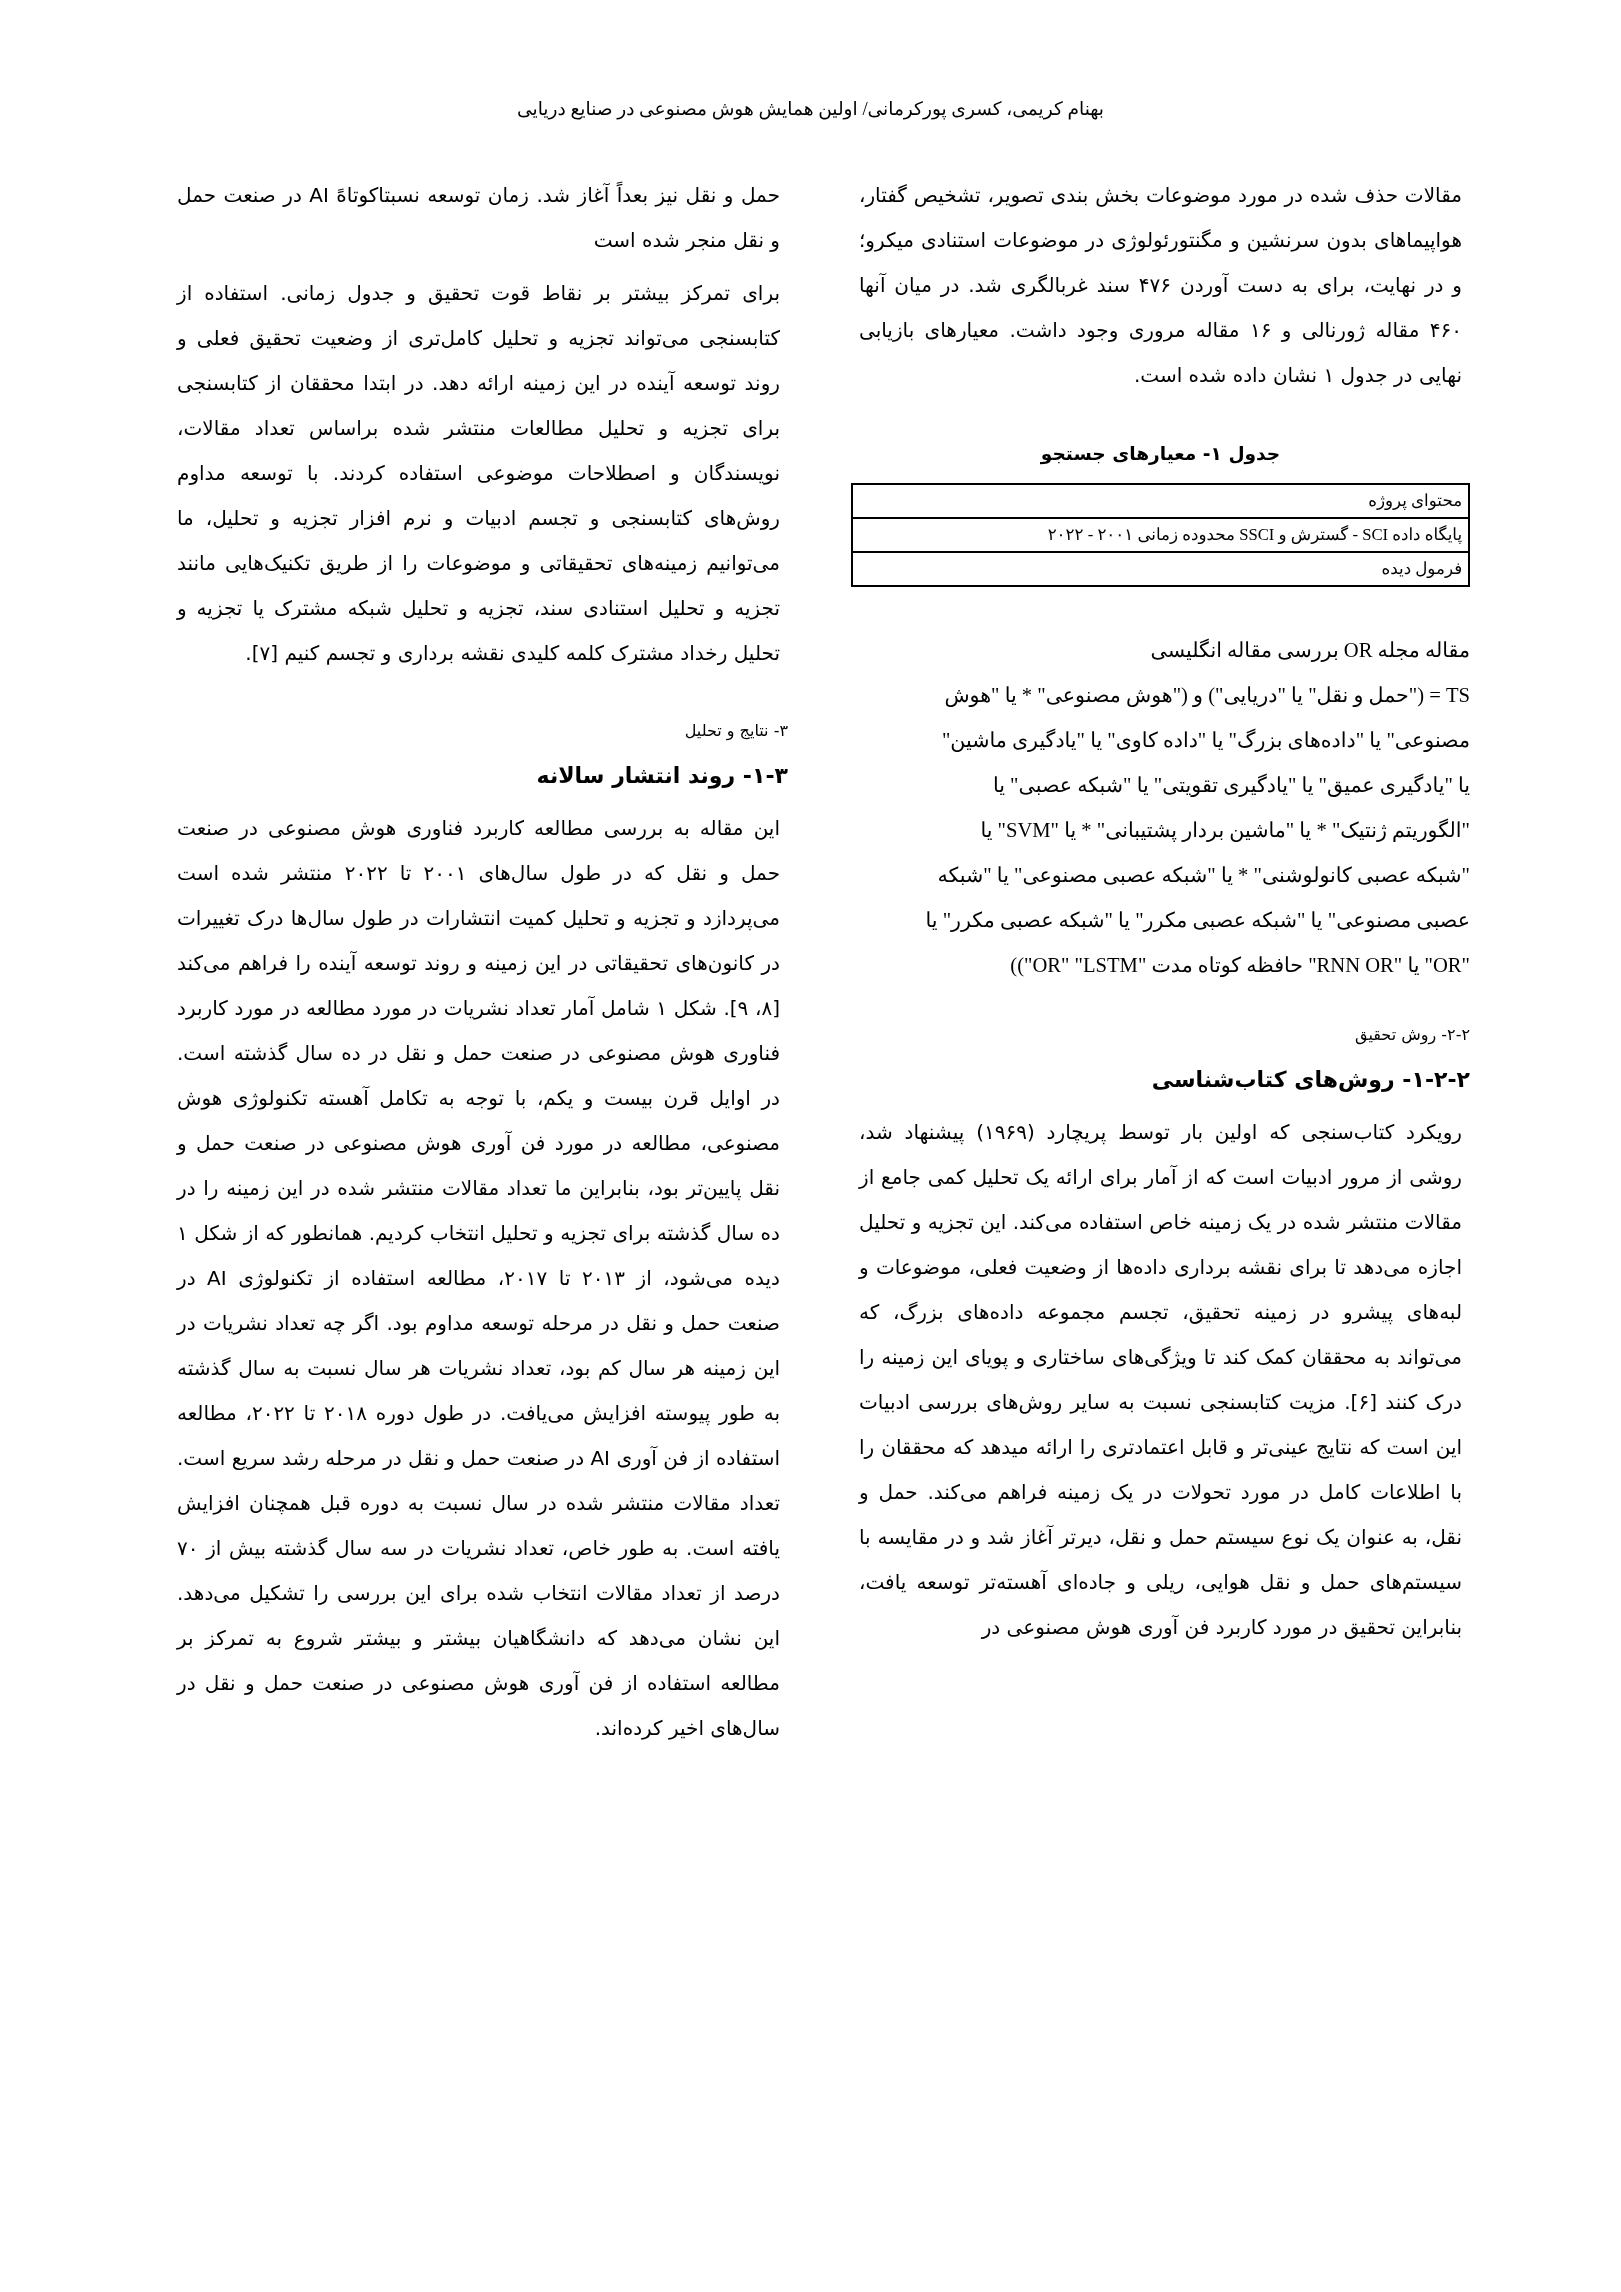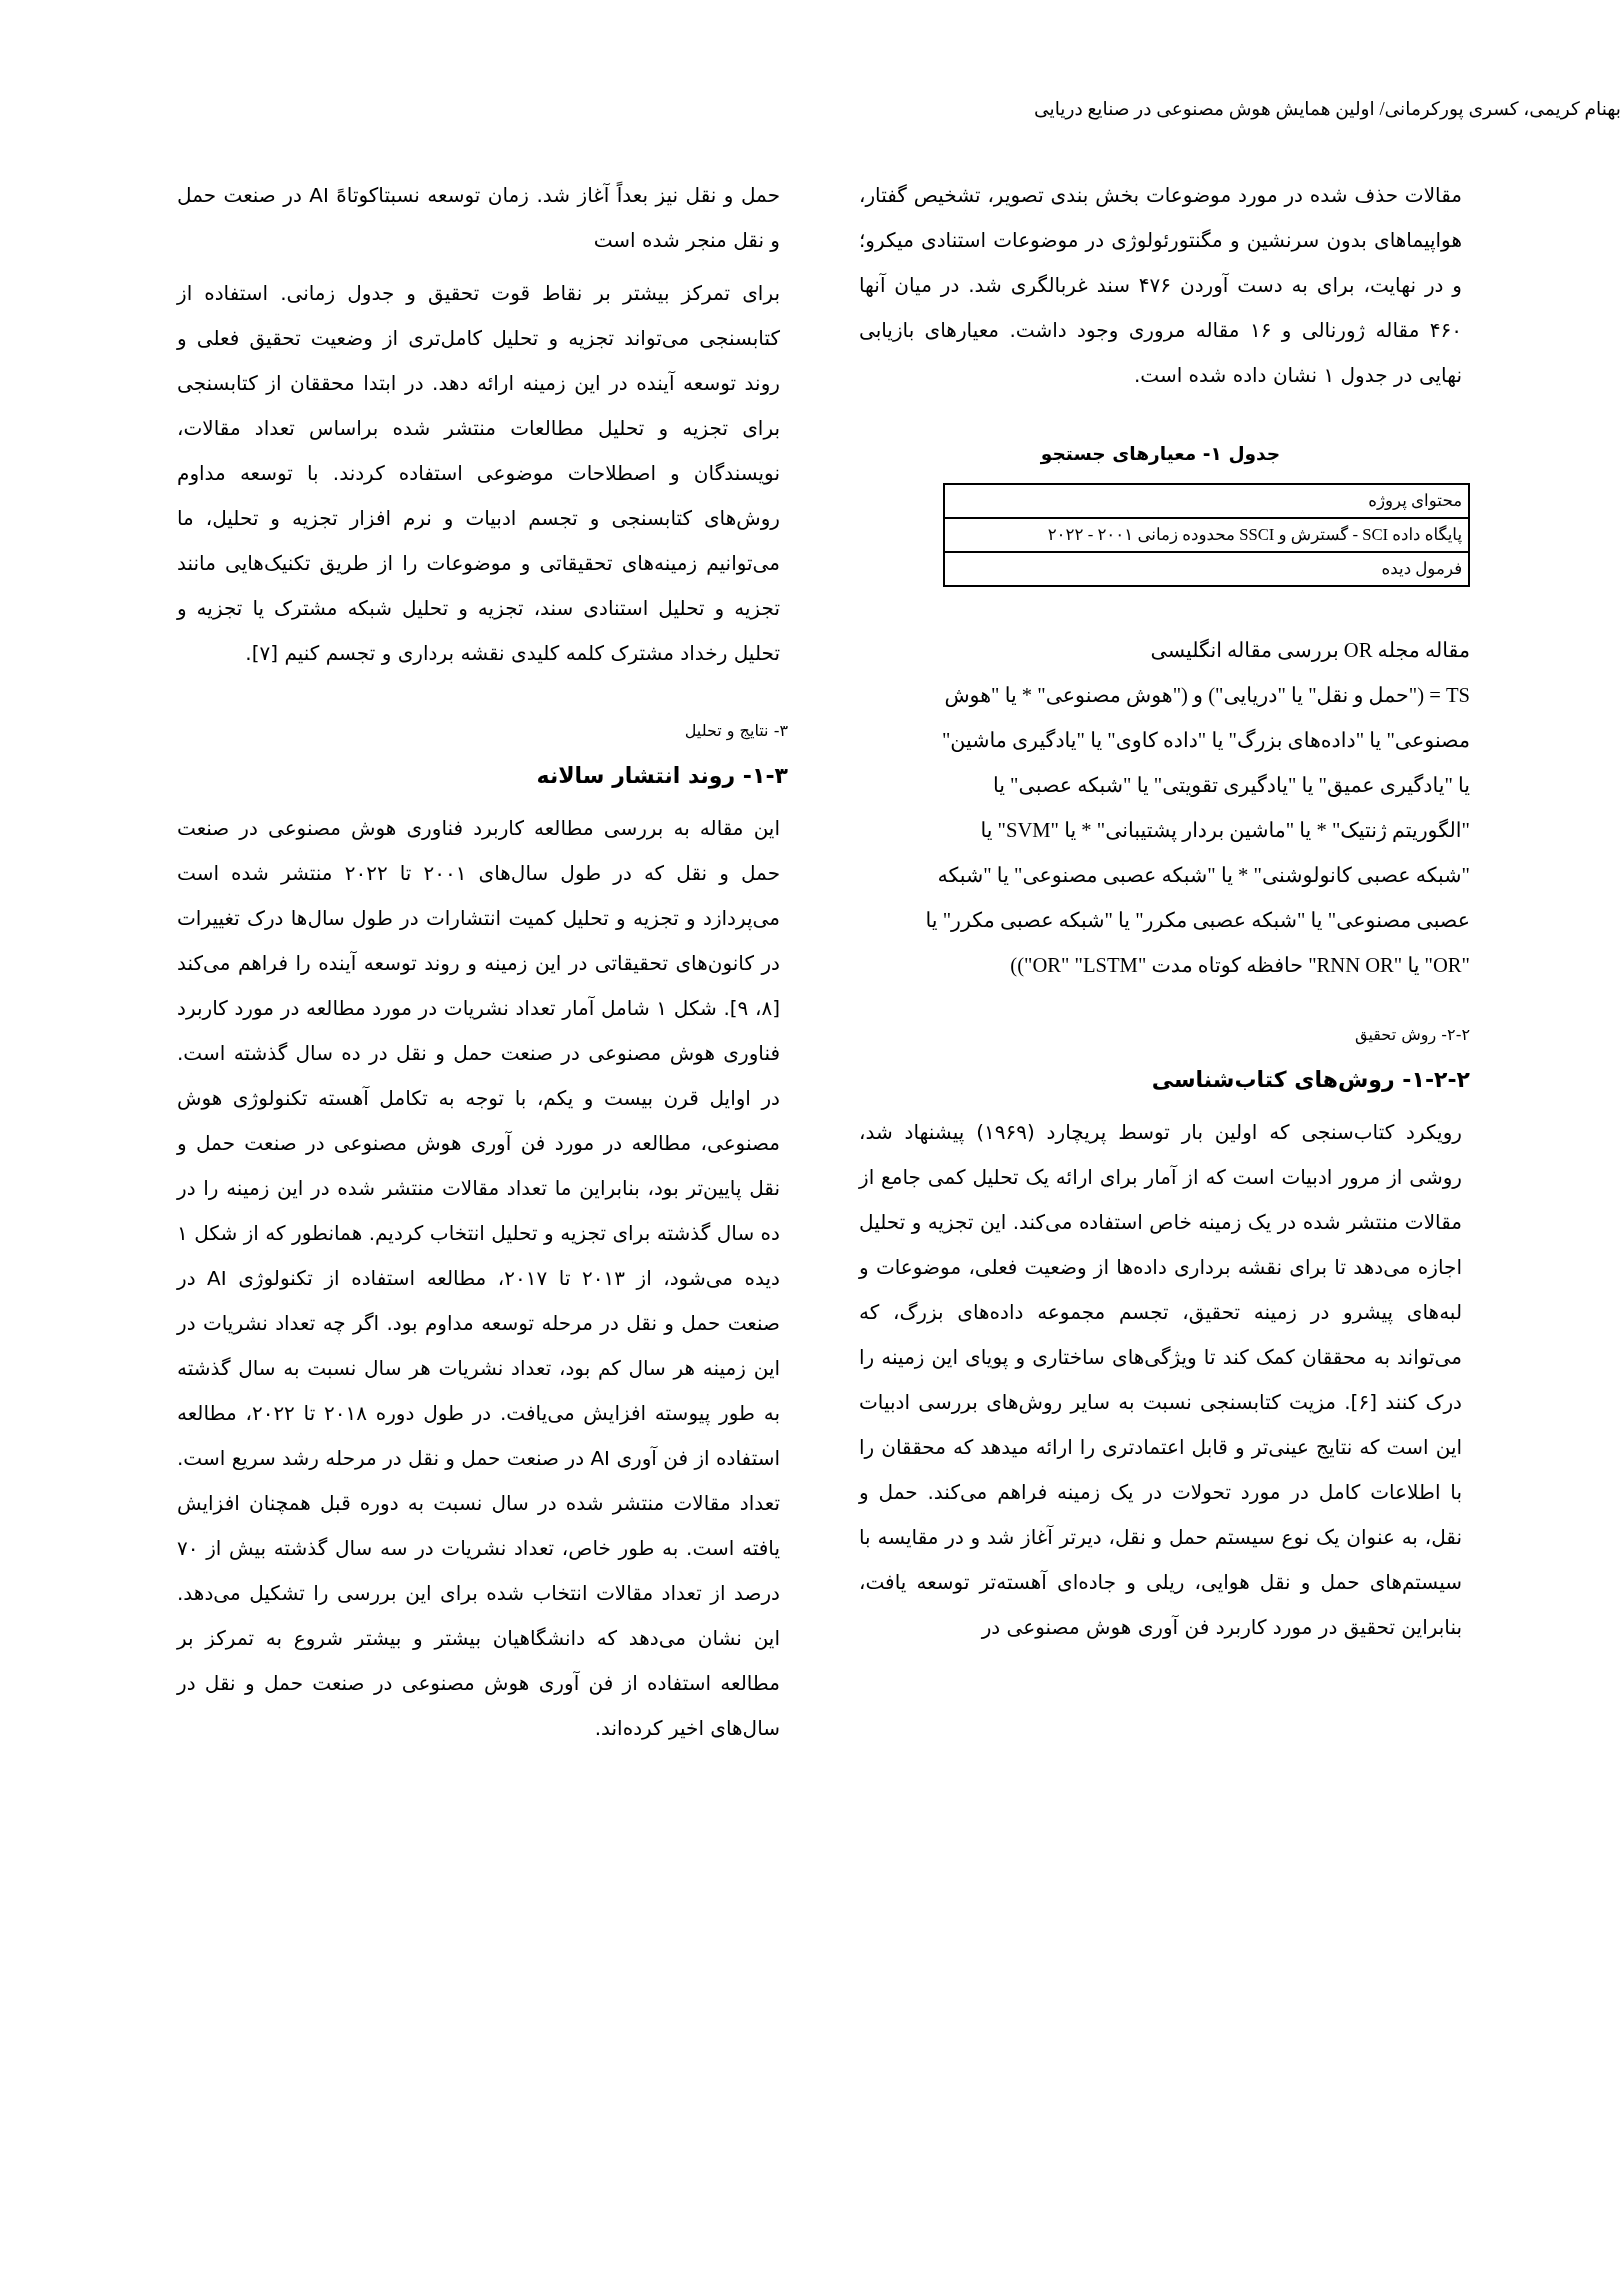--- a/index.html
+++ b/index.html
@@ -2,38 +2,38 @@
 <html lang="fa" dir="rtl"><head>
   <meta charset="utf-8">
   <style>
     html, body { margin: 0; padding: 0; background: #ffffff; }
     body {
       width: 1621px; height: 2293px; position: relative; overflow: hidden;
       font-family: "DejaVu Sans", "Liberation Sans", sans-serif; color: #000;
       direction: rtl;
     }
     .running-header {
-      position: absolute; top: 98px; left: 0; width: 1621px; 
+      position: absolute; top: 98px; left: 0; width: 1621px; text-align: center;
       font-size: 18.6px; font-family: "Liberation Serif", "DejaVu Serif", serif;
     }
     .col {
       position: absolute; top: 165px; width: 619px;
       font-size: 20px; line-height: 45px; text-align: justify; text-align-last: right;
     }
     .col.right { left: 851px; }
     .col.left  { left: 169px; }
     .col p { margin: 8px; }
     .h2 { font-weight: normal; font-size: 16px; margin: 0; line-height: 45px; }
     .h3 { font-weight: bold; font-size: 22px; margin: 0; line-height: 45px; }
     .table-caption {
       text-align: center; font-weight: bold; font-size: 18.6px; line-height: 29px;
       margin: 41px 0 15px 0; text-align-last: center;
     }
     table.criteria {
-      width: 527px; border-collapse: collapse; margin: 0 0 41px 0;
+      width: 619px; border-collapse: collapse; margin: 0 0 41px 0;
       font-family: "Liberation Serif", "DejaVu Serif", serif; font-size: 16.7px;
     }
     table.criteria td {
       border: 2px solid #000; text-align: center; height: 32px; line-height: 25.5px; padding: 0 5.9px;
     }
     .formula { font-family: "Liberation Serif", "DejaVu Serif", serif; font-size: 20.6px; }
     .formula .formula-line { text-align: justify; text-align-last: right; }
     .gap { height: 23.5px; }
   </style>
 </head>

